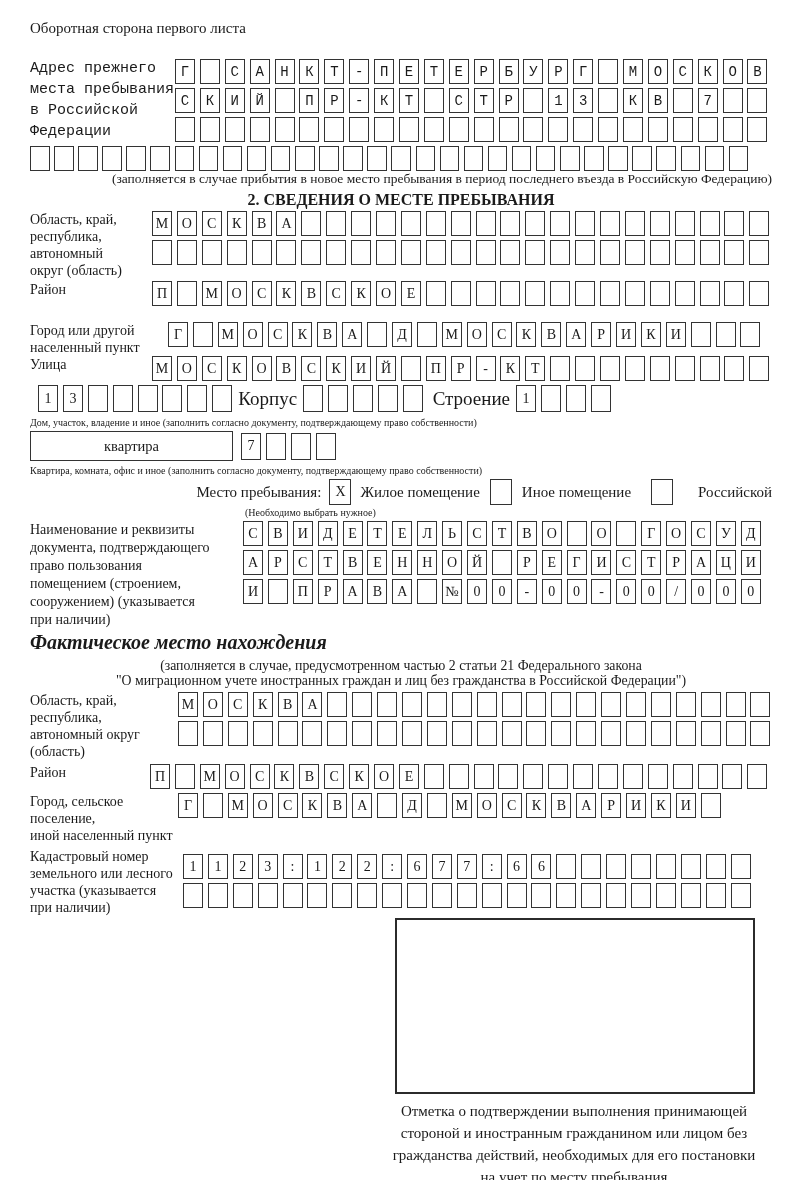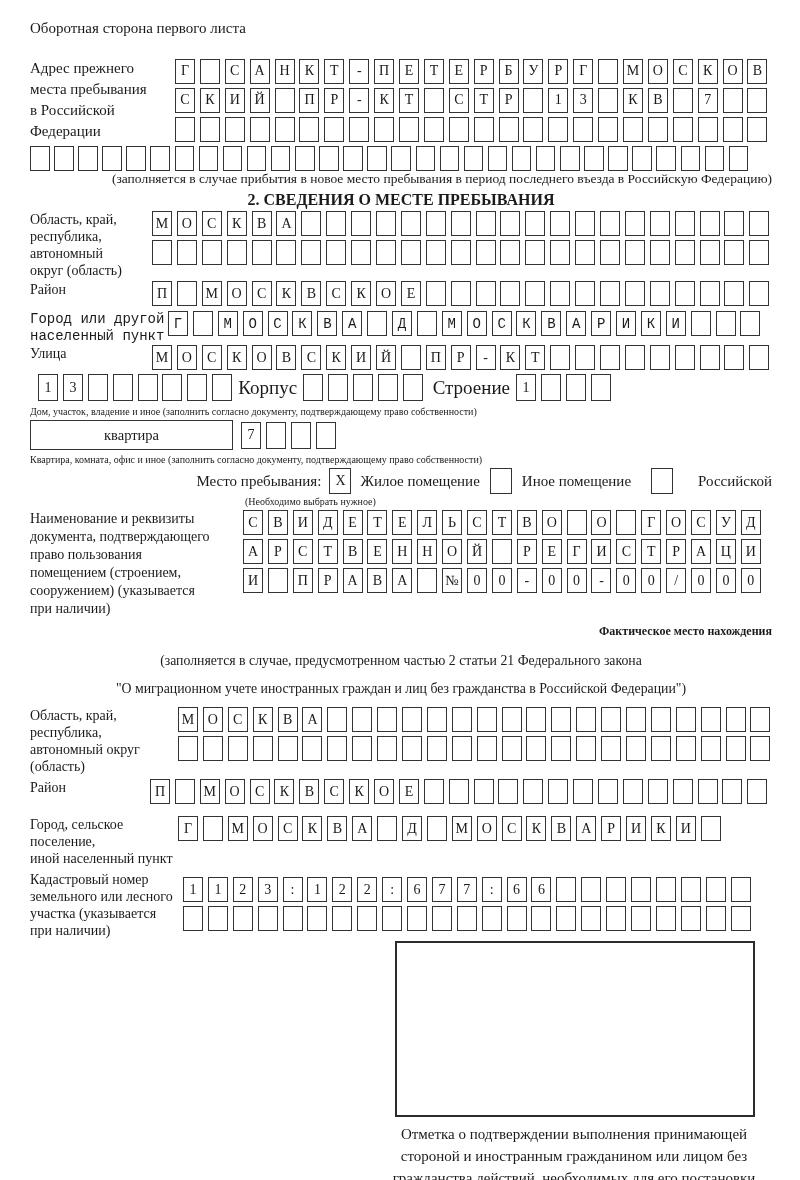--- a/index.html
+++ b/index.html
@@ -11,29 +11,29 @@
   .cells{display:flex;gap:4.9px;}
   .cell{box-sizing:border-box;flex:0 0 20px;width:20px;height:25px;
         border:1.6px solid #333;display:flex;align-items:center;justify-content:center;
         font-size:14px;line-height:14px;background:#fff;}
   .rowgap{display:flex;flex-direction:column;gap:4px;}
   .row30 .cell{flex-basis:19.5px;width:19.5px;}
   .row30{gap:4.6px;}
   
   .field{display:flex;align-items:flex-start;}
   .flabel{flex:none;font-size:14px;line-height:17px;white-space:pre-line;}
-  .addr{display:flex;align-items:center;margin-top:20px;}
+  .addr{display:flex;align-items:flex-end;margin-top:20px;font-family:Liberation Mono, monospace;}
   .alabel{flex:none;width:145px;font-size:15px;line-height:21px;white-space:pre-line;}
   .w122{width:122px;} .w138{width:138px;} .w120{width:120px;}
   .w148{width:148px;} .w153{width:153px;} .w213{width:213px;line-height:18px;}
   .cnote{text-align:center;font-size:13.5px;line-height:16px;}
   .lnote{font-size:10px;line-height:16px;}
   .h2{text-align:center;font-weight:bold;font-size:16px;line-height:18px;}
-  .h3{text-align:right;font-weight:bold;font-size:12px;line-height:19px;}
-  .subtitle{text-align:center;font-size:13.8px;line-height:28px;white-space:pre-line;}
+  .h3{text-align:left;font-weight:bold;font-size:20px;line-height:19px;font-style:italic;}
+  .subtitle{text-align:center;font-size:13.8px;line-height:15px;white-space:pre-line;}
   
   .domrow{display:flex;align-items:center;}
   .wbox{box-sizing:border-box;border:1.6px solid #333;height:30px;display:flex;
         align-items:center;justify-content:center;font-size:14.5px;background:#fff;}
   .dombox{width:168px;} .kvbox{width:203px;}
   .domrow .cell{height:27px;}
   .inlbl{font-size:19px;padding:0 6px;white-space:nowrap;}
   
   .placerow{display:flex;align-items:center;font-size:15px;justify-content:flex-end;}
   .cbx .cell{flex-basis:22px;width:22px;height:26px;}
@@ -259,21 +259,21 @@
         <span class="cell"></span>
         <span class="cell"></span>
         <span class="cell"></span>
         <span class="cell"></span>
         <span class="cell"></span>
         <span class="cell"></span>
         <span class="cell"></span>
       </div>
   </div>
 
-  <div class="field" style="margin-top:5px;min-height:34px;font-family:Liberation Mono, monospace;">
+  <div class="field" style="margin-top:16px;min-height:34px;">
     <div class="flabel w138">Город или другой
 населенный пункт</div>
     <div class="cells">
         <span class="cell">Г</span>
         <span class="cell"></span>
         <span class="cell">М</span>
         <span class="cell">О</span>
         <span class="cell">С</span>
         <span class="cell">К</span>
         <span class="cell">В</span>
@@ -554,21 +554,21 @@
         <span class="cell"></span>
         <span class="cell"></span>
         <span class="cell"></span>
         <span class="cell"></span>
         <span class="cell"></span>
         <span class="cell"></span>
         <span class="cell"></span>
       </div>
   </div>
 
-  <div class="field" style="margin-top:12px;min-height:34px;">
+  <div class="field" style="margin-top:4px;min-height:34px;">
     <div class="flabel w148">Город, сельское поселение,
 иной населенный пункт</div>
     <div class="cells">
         <span class="cell">Г</span>
         <span class="cell"></span>
         <span class="cell">М</span>
         <span class="cell">О</span>
         <span class="cell">С</span>
         <span class="cell">К</span>
         <span class="cell">В</span>

